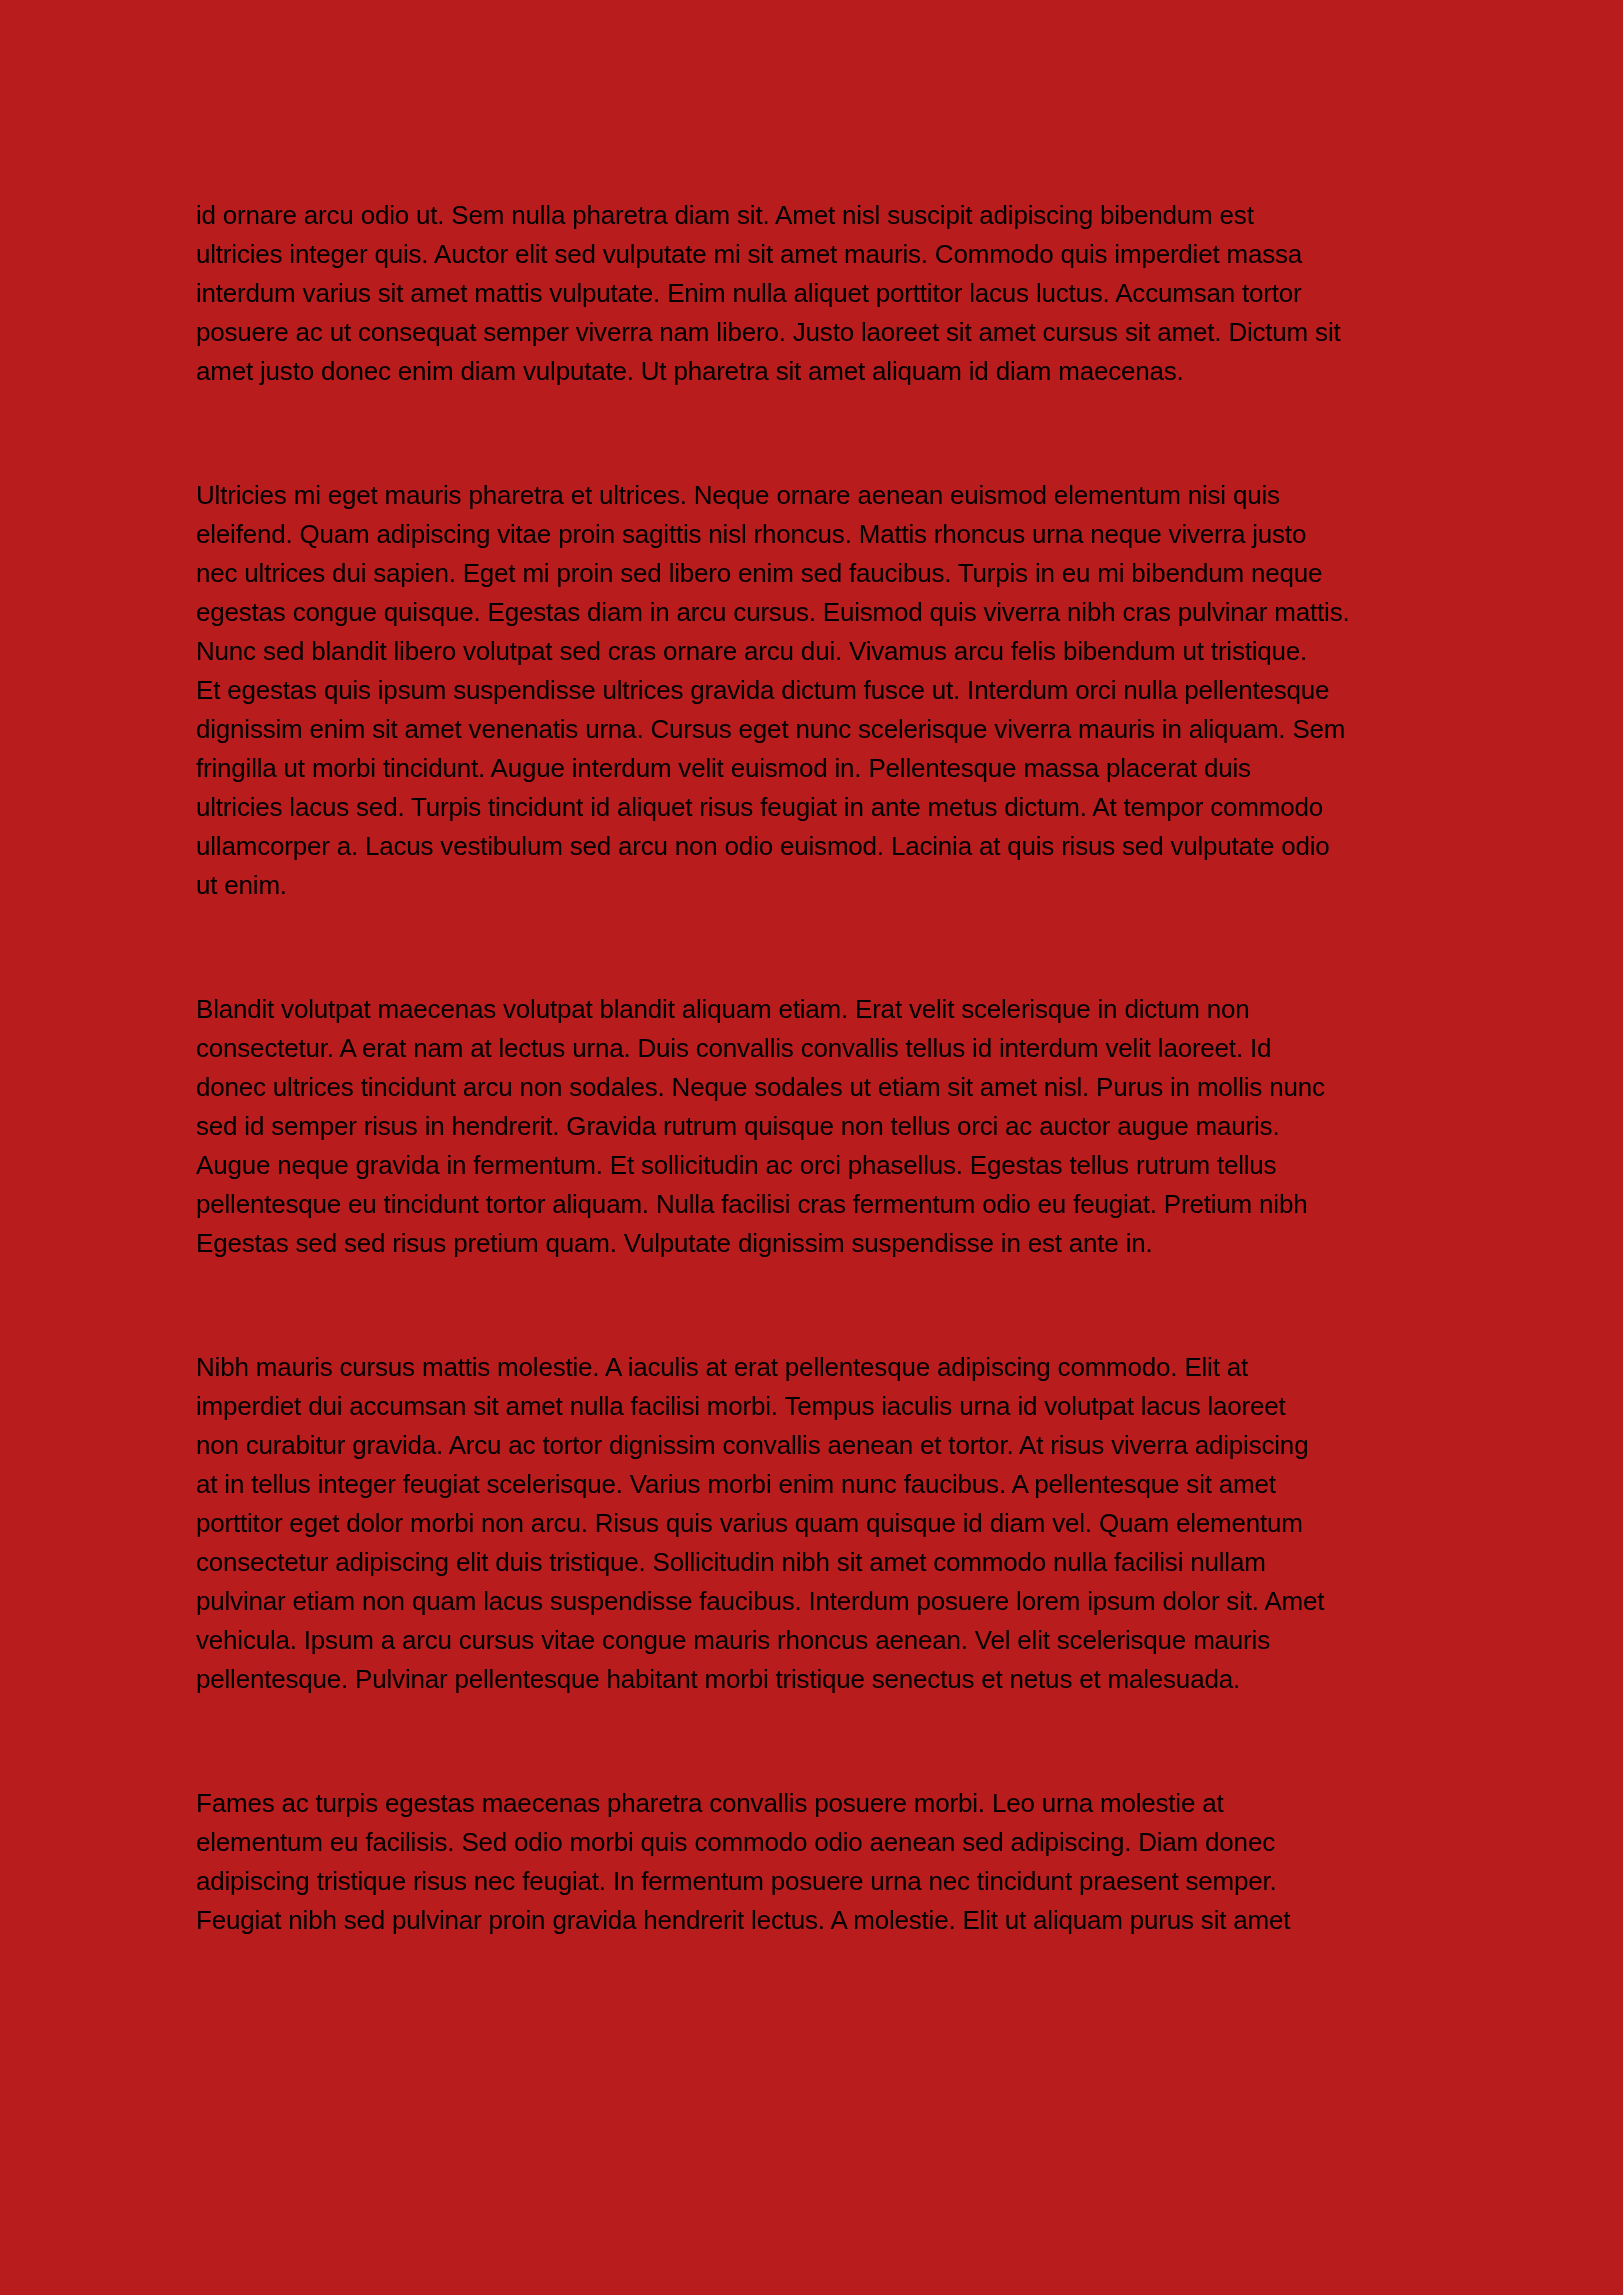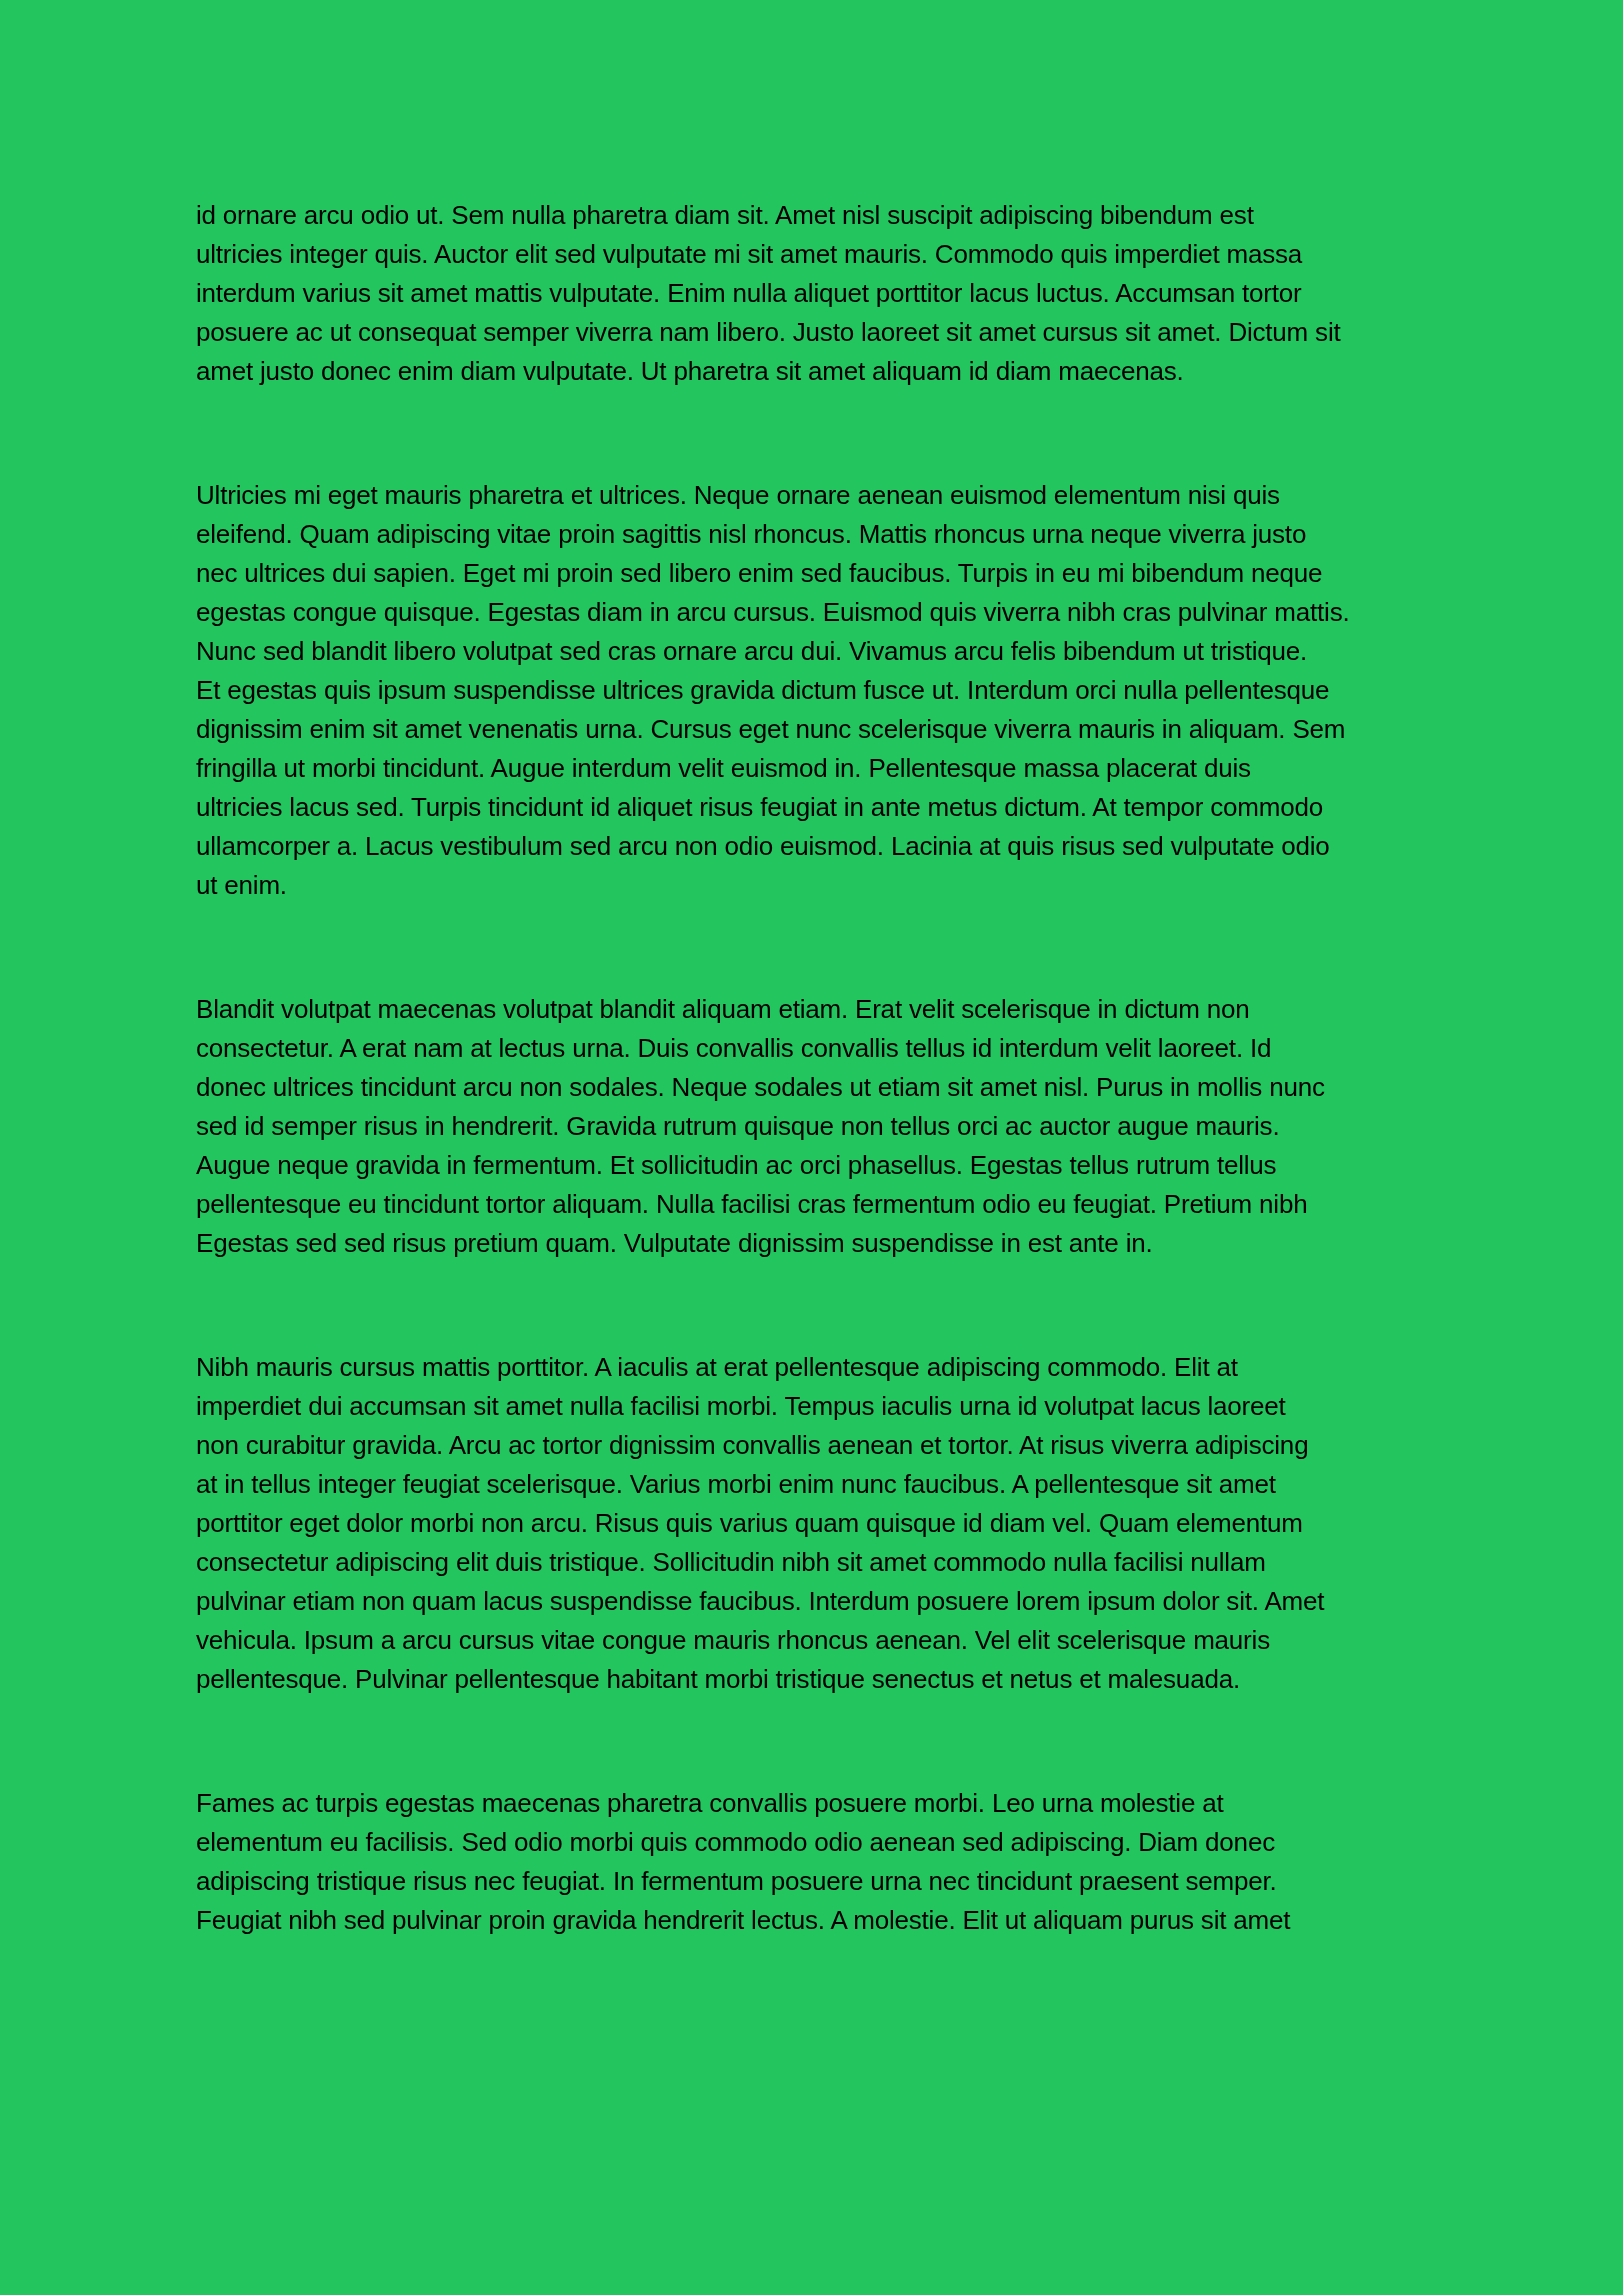--- a/index.html
+++ b/index.html
@@ -4,21 +4,21 @@
 <style>
   html, body {
     margin: 0;
     padding: 0;
     background: #ffffff;
   }
   .sheet {
     position: relative;
     width: 1623px;
     height: 2295px;
-    background: #22c55e;
+    background: #b91c1c;
     box-sizing: border-box;
     padding: 196px 160px 0 196px;
     overflow: hidden;
   }
   .doc-body {
     color: #000000;
     font-family: "Liberation Sans", "DejaVu Sans", sans-serif;
     font-size: 26px;
     line-height: 39px;
     letter-spacing: -0.2px;
@@ -63,21 +63,21 @@
       <div class="line">Blandit volutpat maecenas volutpat blandit aliquam etiam. Erat velit scelerisque in dictum non</div>
       <div class="line">consectetur. A erat nam at lectus urna. Duis convallis convallis tellus id interdum velit laoreet. Id</div>
       <div class="line">donec ultrices tincidunt arcu non sodales. Neque sodales ut etiam sit amet nisl. Purus in mollis nunc</div>
       <div class="line">sed id semper risus in hendrerit. Gravida rutrum quisque non tellus orci ac auctor augue mauris.</div>
       <div class="line">Augue neque gravida in fermentum. Et sollicitudin ac orci phasellus. Egestas tellus rutrum tellus</div>
       <div class="line">pellentesque eu tincidunt tortor aliquam. Nulla facilisi cras fermentum odio eu feugiat. Pretium nibh</div>
       <div class="line">Egestas sed sed risus pretium quam. Vulputate dignissim suspendisse in est ante in.</div>
     </div>
 
     <div class="paragraph">
-      <div class="line">Nibh mauris cursus mattis porttitor. A iaculis at erat pellentesque adipiscing commodo. Elit at</div>
+      <div class="line">Nibh mauris cursus mattis molestie. A iaculis at erat pellentesque adipiscing commodo. Elit at</div>
       <div class="line">imperdiet dui accumsan sit amet nulla facilisi morbi. Tempus iaculis urna id volutpat lacus laoreet</div>
       <div class="line">non curabitur gravida. Arcu ac tortor dignissim convallis aenean et tortor. At risus viverra adipiscing</div>
       <div class="line">at in tellus integer feugiat scelerisque. Varius morbi enim nunc faucibus. A pellentesque sit amet</div>
       <div class="line">porttitor eget dolor morbi non arcu. Risus quis varius quam quisque id diam vel. Quam elementum</div>
       <div class="line">consectetur adipiscing elit duis tristique. Sollicitudin nibh sit amet commodo nulla facilisi nullam</div>
       <div class="line">pulvinar etiam non quam lacus suspendisse faucibus. Interdum posuere lorem ipsum dolor sit. Amet</div>
       <div class="line">vehicula. Ipsum a arcu cursus vitae congue mauris rhoncus aenean. Vel elit scelerisque mauris</div>
       <div class="line">pellentesque. Pulvinar pellentesque habitant morbi tristique senectus et netus et malesuada.</div>
     </div>
 

